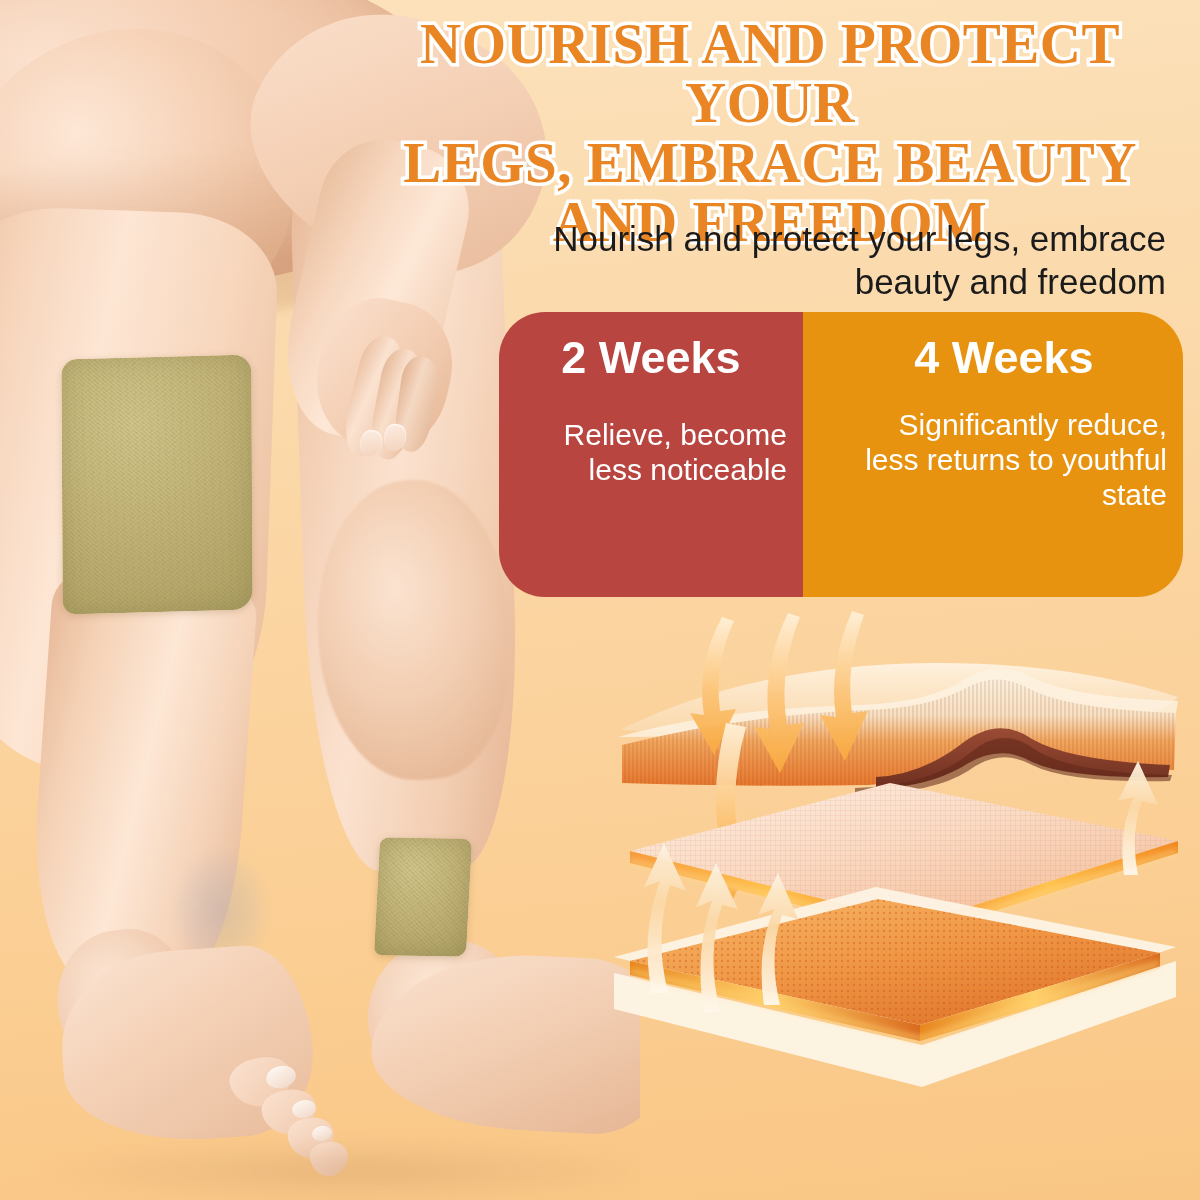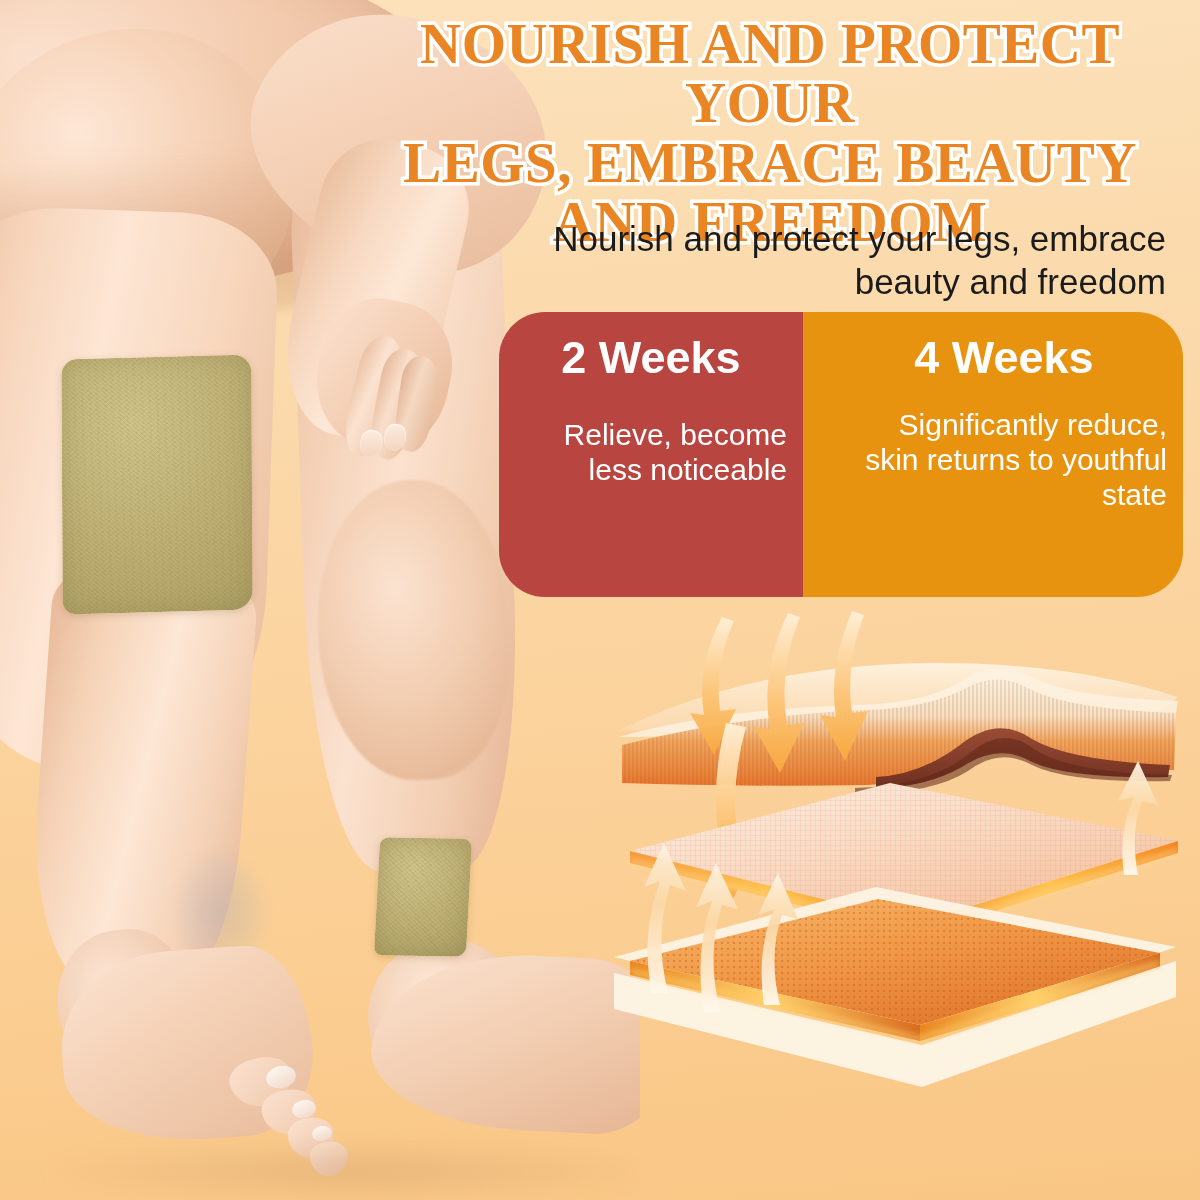--- a/index.html
+++ b/index.html
@@ -353,21 +353,21 @@
 
     <div class="compare-panel panel-2w">
       <div class="panel-title">2 Weeks</div>
       <div class="panel-desc">Relieve, become
 less noticeable</div>
     </div>
 
     <div class="compare-panel panel-4w">
       <div class="panel-title">4 Weeks</div>
       <div class="panel-desc">Significantly reduce,
-skin returns to
+less returns to
 youthful state</div>
     </div>
 
   </div>
 
   <div class="diagram">
     <svg viewBox="0 0 600 560" xmlns="http://www.w3.org/2000/svg">
       <defs>
         <linearGradient id="skinTop" x1="0" y1="0" x2="0" y2="1">
           <stop offset="0%" stop-color="#fbf0dd"></stop>

